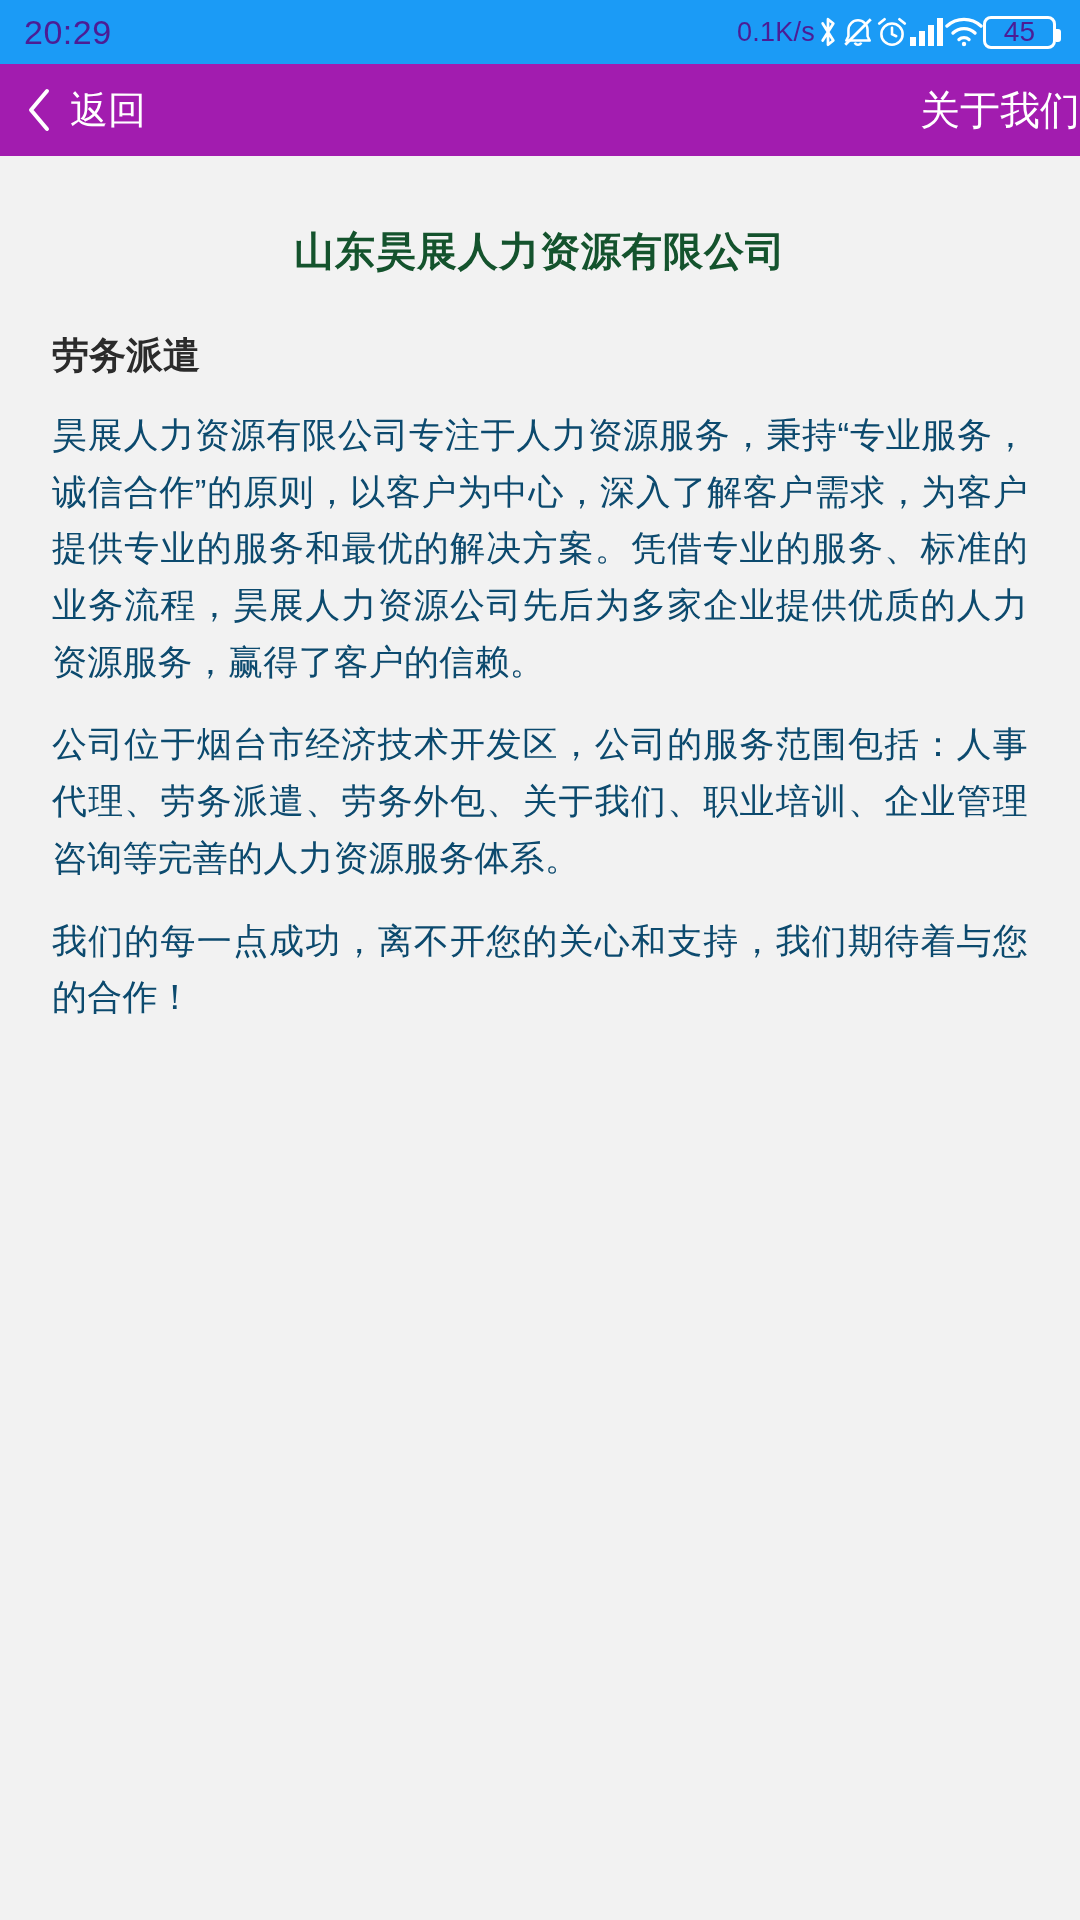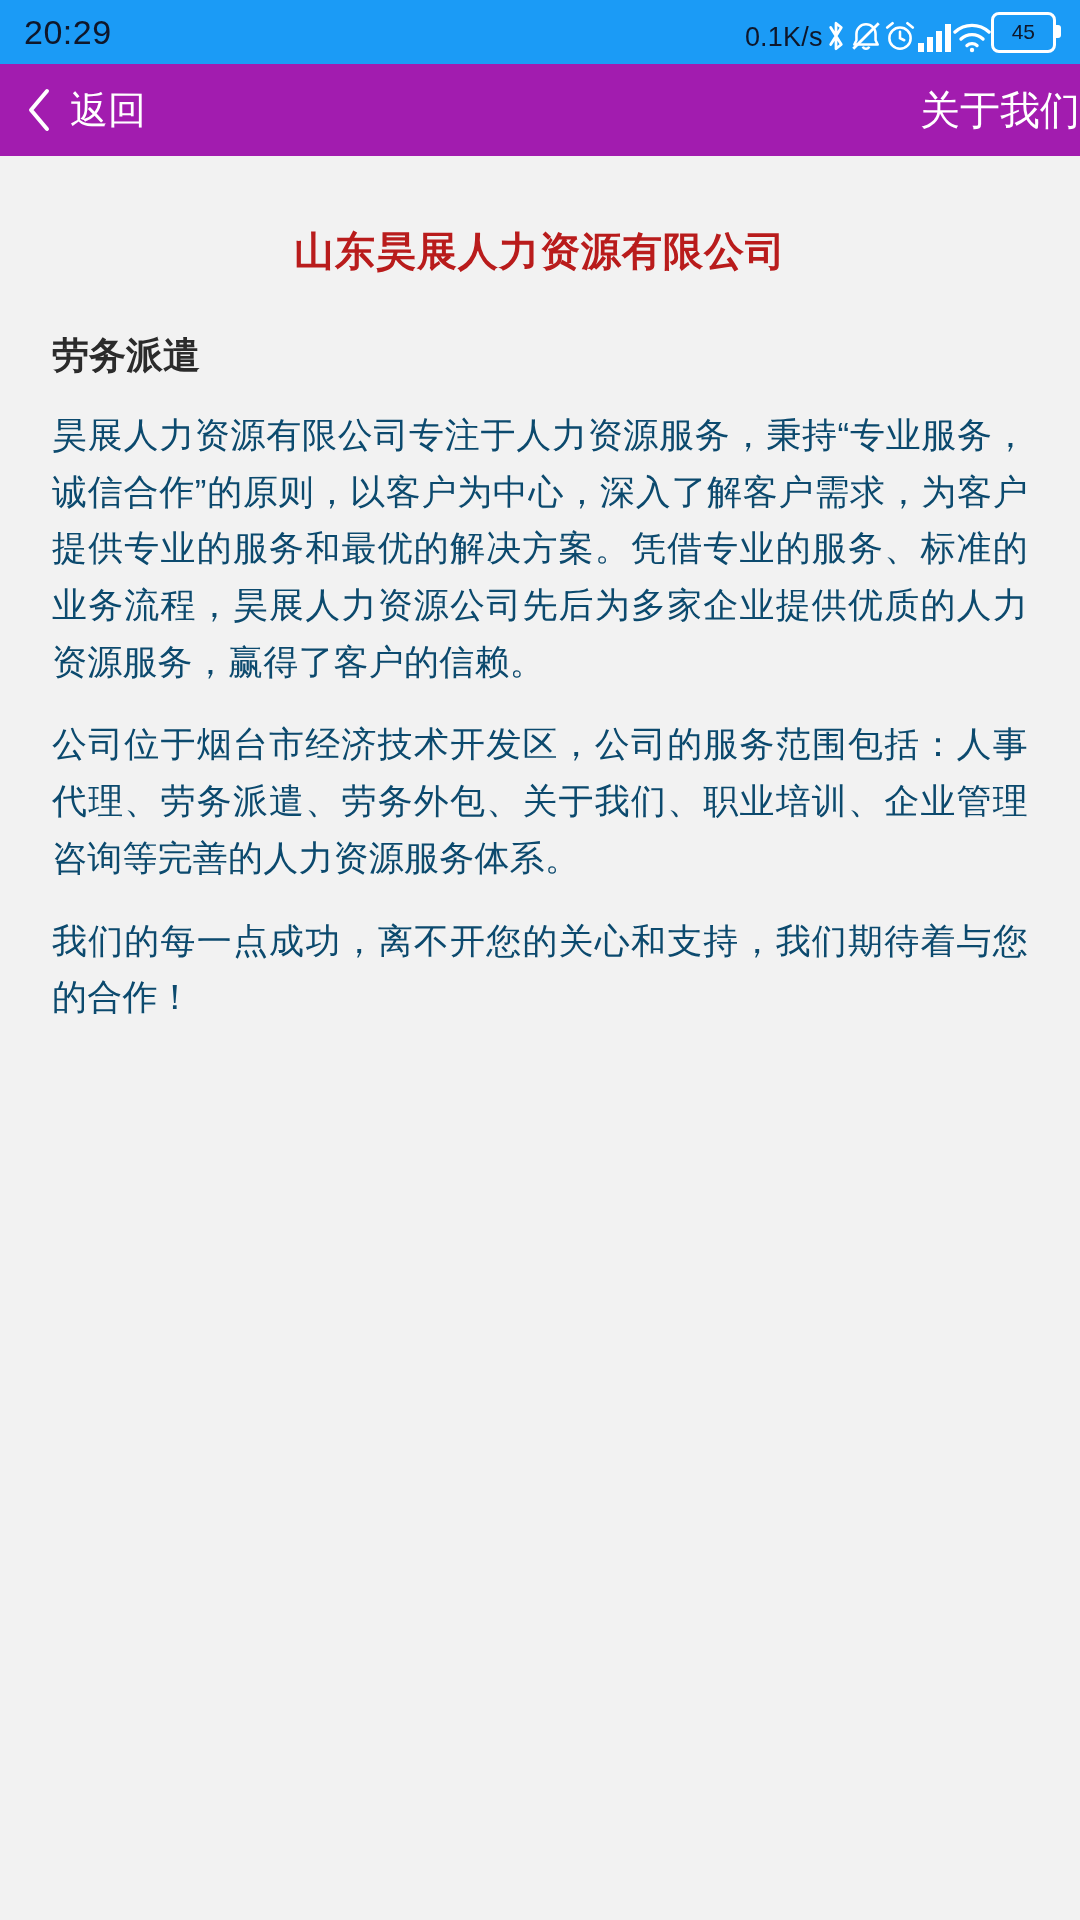--- a/index.html
+++ b/index.html
@@ -8,45 +8,45 @@
     height: 1920px;
     font-family: "Liberation Sans", "DejaVu Sans", sans-serif;
     background: #f2f2f2;
     overflow: hidden;
   }
 
   
   .status-bar {
     height: 64px;
     background: #1b9bf6;
-    color: #0f172a;
+    color: #4c1d95;
     display: flex;
     align-items: center;
     padding: 0 24px;
     font-size: 34px;
     font-weight: 500;
   }
   .status-clock { letter-spacing: 0.5px; }
   .status-right {
     margin-left: auto;
     display: flex;
-    align-items: flex-end;
+    align-items: center;
   }
   .net-speed { font-size: 27px; font-weight: 400; letter-spacing: 0.2px; }
   .ic { display: inline-block; line-height: 1; }
   .ic svg { display: block; }
   .battery {
     border: 3px solid #ffffff;
     border-radius: 8px;
     min-width: 62px;
-    height: 41px;
+    height: 33px;
     display: flex;
     align-items: center;
     justify-content: center;
-    font-size: 21px;
+    font-size: 28px;
     font-weight: 500;
     position: relative;
     padding: 0 18px;
   }
   .battery::after {
     content: "";
     position: absolute;
     right: -8px;
     top: 10px;
     width: 5px;
@@ -83,21 +83,21 @@
   }
 
   
   .content {
     padding: 0 52px;
     background: #f2f2f2;
     height: calc(1920px - 64px - 92px);
     overflow: hidden;
   }
   .company-title {
-    color: #b91c1c;
+    color: #14532d;
     font-size: 40px;
     font-weight: bold;
     text-align: center;
     margin-top: 68px;
     letter-spacing: 1px;
   }
   .section-heading {
     font-size: 37px;
     font-weight: bold;
     color: #2b2b2b;

